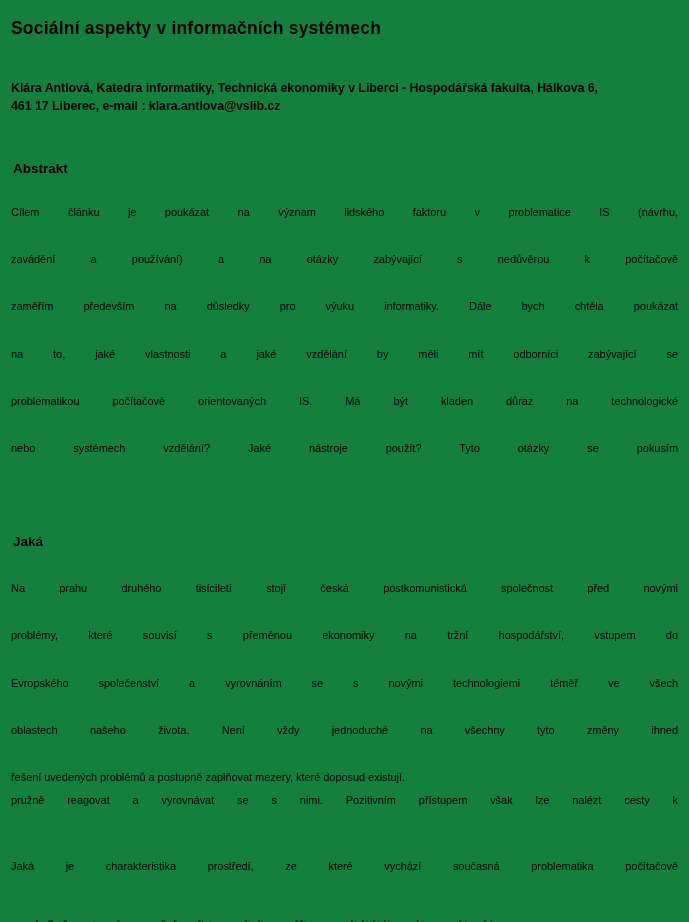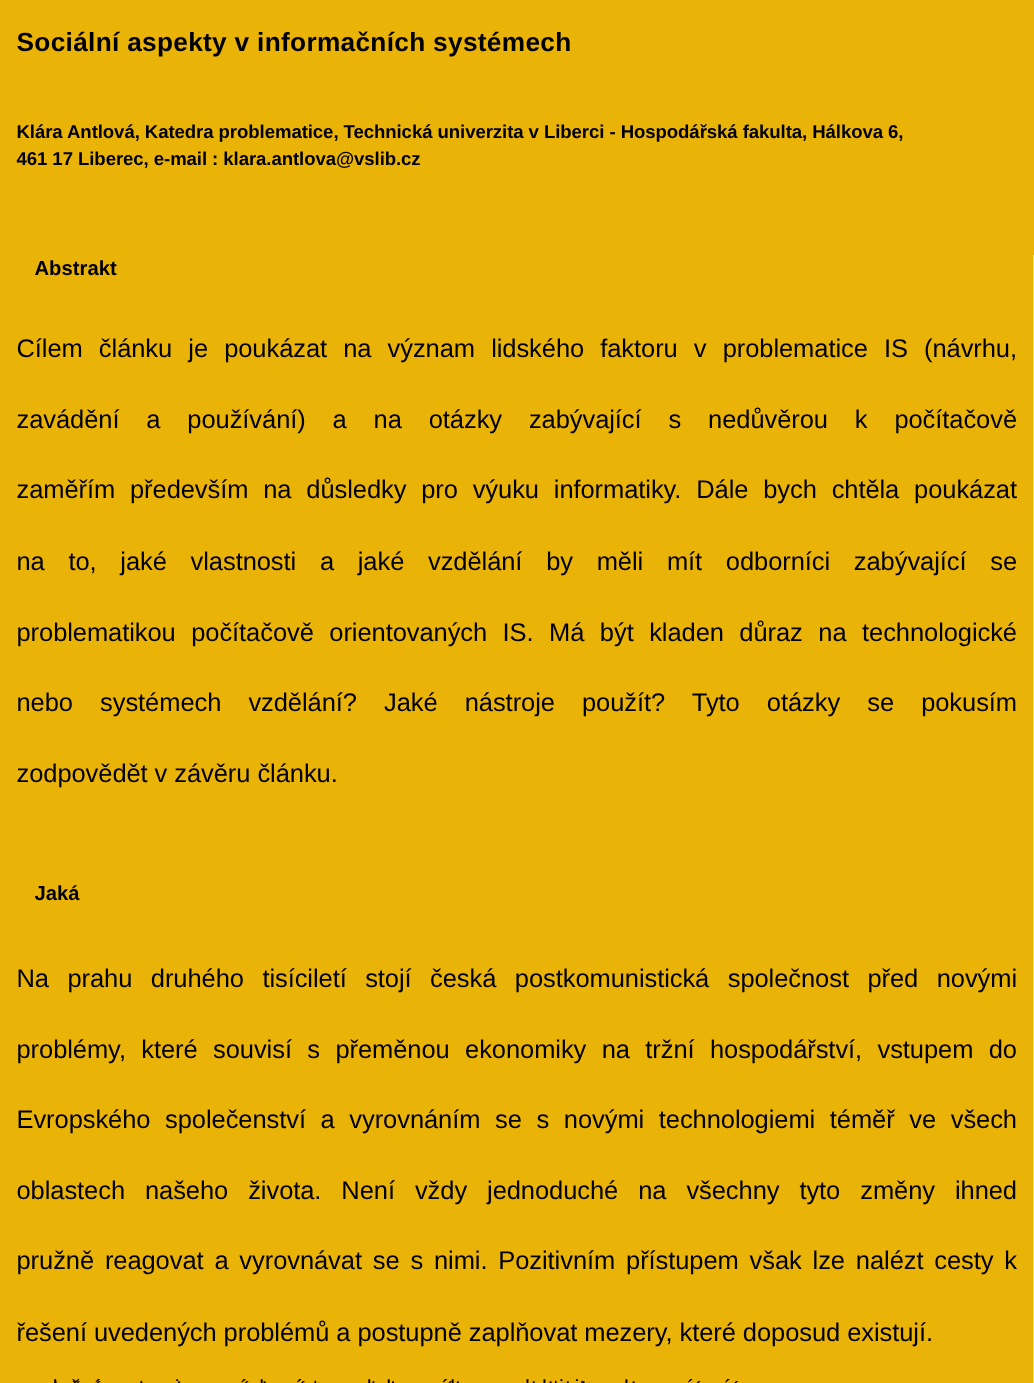--- a/index.html
+++ b/index.html
@@ -10,21 +10,21 @@
   }
   body {
     font-family: "Liberation Sans", sans-serif;
     color: #000000;
     -webkit-font-smoothing: none;
   }
   #page {
     position: relative;
     width: 689px;
     height: 922px;
-    background: #eab308;
+    background: #15803d;
     overflow: hidden;
   }
   .content {
     position: absolute;
     left: 11px;
     top: 0;
     width: 667px;
   }
   .doc-title {
     font-size: 17.5px;
@@ -40,26 +40,26 @@
     font-weight: bold;
     line-height: 17.5px;
     margin: 0;
     padding-top: 41px;
     letter-spacing: -0.05px;
   }
   .section-heading {
     font-size: 13.5px;
     font-weight: bold;
     line-height: 18px;
-    margin: 12px;
+    margin: 2px;
   }
   .h-abstrakt { padding-top: 43px; }
   .h-uvod { padding-top: 47px; }
   .body-par {
-    font-size: 17px;
+    font-size: 11px;
     line-height: 23.6px;
     text-align: justify;
     margin: 0;
     letter-spacing: -0.05px;
   }
   .p-gap-1 { padding-top: 21px; }
   .p-gap-2 { padding-top: 24px; }
   .p-gap-3 { padding-top: 18px; }
   .overlay-line {
     position: absolute;
@@ -98,45 +98,44 @@
 </head>
 <body>
 
 <div id="page">
 
   <div class="content">
 
     <h1 class="doc-title">Sociální aspekty v informačních systémech</h1>
 
     <div class="author-block">
-      <div>Klára Antlová, Katedra problematice, Technická univerzita v Liberci - Hospodářská fakulta, Hálkova 6,</div>
+      <div>Klára Antlová, Katedra informatiky, Technická ekonomiky v Liberci - Hospodářská fakulta, Hálkova 6,</div>
       <div>461 17 Liberec, e-mail : klara.antlova@vslib.cz</div>
     </div>
 
     <h2 class="section-heading h-abstrakt">Abstrakt</h2>
 
     <p class="body-par p-gap-1">
       <span class="jline">Cílem článku je poukázat na význam lidského faktoru v problematice IS (návrhu,</span>
       <span class="jline">zavádění a používání) a    na otázky zabývající s nedůvěrou  k počítačově</span>
       <span class="jline">zaměřím především na důsledky pro výuku informatiky. Dále bych chtěla poukázat</span>
       <span class="jline">na to, jaké vlastnosti a jaké vzdělání by měli mít odborníci zabývající se</span>
       <span class="jline">problematikou počítačově orientovaných IS. Má být kladen důraz na technologické</span>
       <span class="jline">nebo systémech vzdělání? Jaké nástroje použít? Tyto otázky se pokusím</span>
-      <span class="jline lastline">zodpovědět v závěru článku.</span>
     </p>
 
     <h2 class="section-heading h-uvod">Jaká</h2>
 
     <p class="body-par p-gap-2">
       <span class="jline">Na prahu druhého tisíciletí stojí česká postkomunistická společnost před novými</span>
       <span class="jline">problémy, které souvisí s přeměnou ekonomiky na tržní hospodářství, vstupem do</span>
       <span class="jline">Evropského společenství a vyrovnáním se s novými technologiemi téměř ve všech</span>
       <span class="jline">oblastech našeho života. Není vždy jednoduché na všechny tyto změny ihned</span>
+      <span class="jline lastline">řešení uvedených problémů a postupně zaplňovat mezery, které doposud existují.</span>
       <span class="jline">pružně reagovat a vyrovnávat se s nimi. Pozitivním přístupem však lze nalézt cesty k</span>
-      <span class="jline lastline">řešení uvedených problémů a postupně zaplňovat mezery, které doposud existují.</span>
     </p>
 
     <p class="body-par p-gap-3">
       <span class="jline">Jaká je charakteristika prostředí, ze které vychází současná problematika počítačově</span>
 
     </p>
 
   </div>
 
   <div class="overlay-line">

